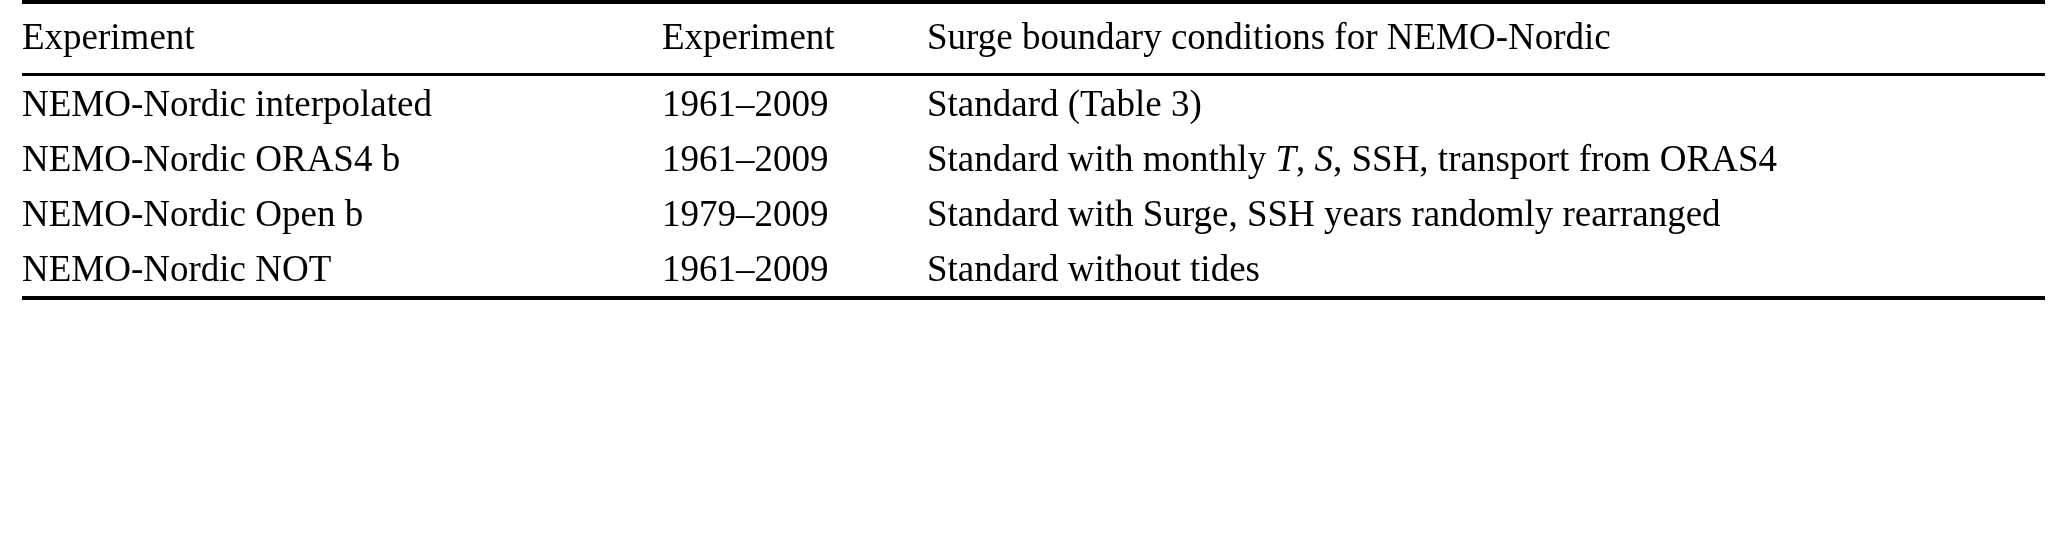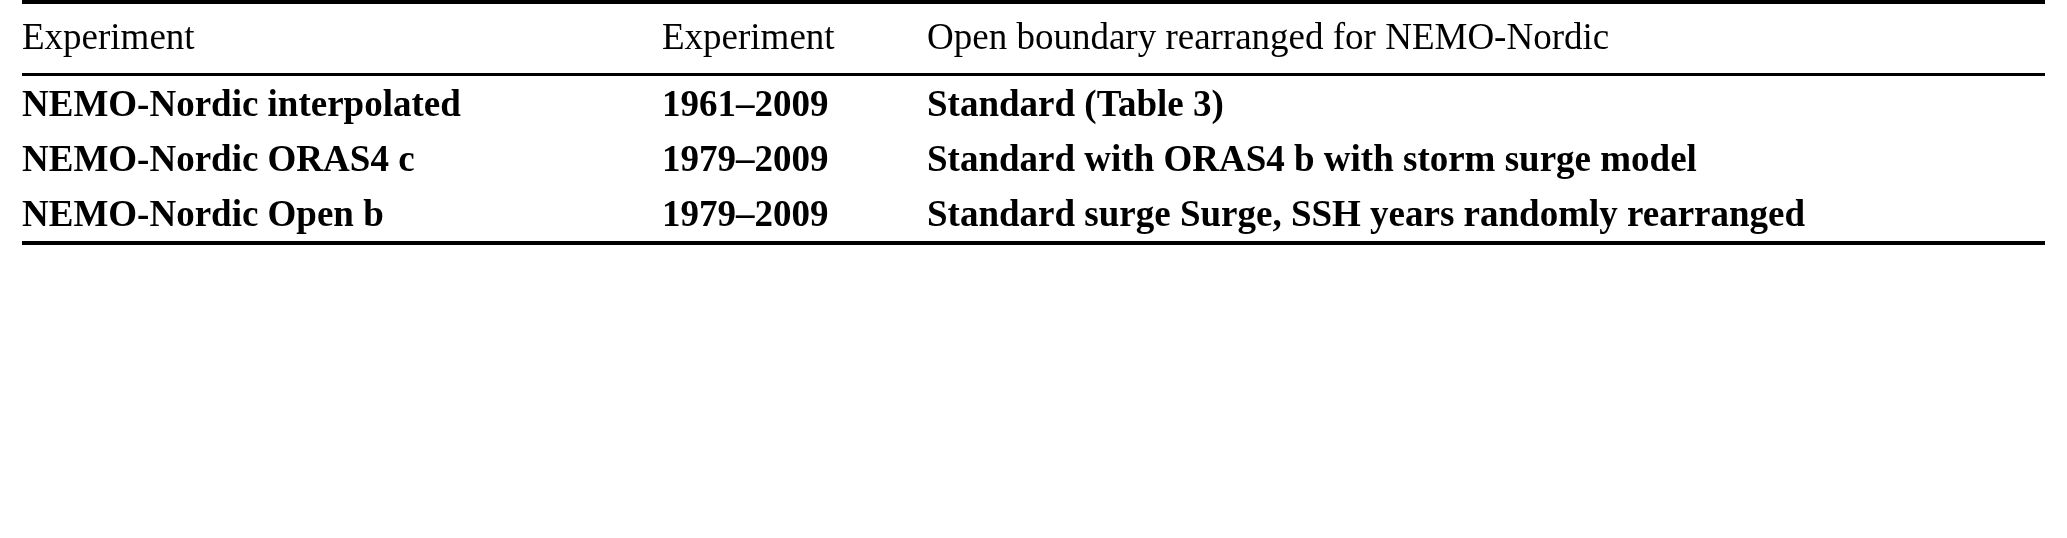--- a/index.html
+++ b/index.html
@@ -34,21 +34,20 @@
     text-align: left;
     padding: 14px 0 18px 0;
     vertical-align: bottom;
     white-space: nowrap;
   }
   .rule-top {
     border-top: 4px solid #000000;
   }
   .rule-mid {
     border-top: 3px solid #000000;
-    font-weight: bold;
   }
   .rule-bottom {
     border-bottom: 4px solid #000000;
   }
   table.paper-table tbody tr td {
     padding: 9px 0 9px 0;
     vertical-align: baseline;
     white-space: nowrap;
   }
   tbody tr:first-child td {
@@ -72,34 +71,39 @@
 </style>
 </head>
 <body>
 
 <div class="table-wrap">
   <table class="paper-table">
     <thead>
       <tr class="header-row rule-top">
         <th class="col-experiment">Experiment</th>
         <th class="col-historical">Experiment</th>
-        <th class="col-obc">Open boundary rearranged for NEMO-Nordic</th>
+        <th class="col-obc">Surge boundary conditions for NEMO-Nordic</th>
       </tr>
     </thead>
     <tbody class="rule-mid rule-bottom">
       <tr>
         <td class="col-experiment">NEMO-Nordic interpolated</td>
         <td class="col-historical">1961–2009</td>
         <td class="col-obc">Standard (Table 3)</td>
       </tr>
       <tr>
-        <td class="col-experiment">NEMO-Nordic ORAS4 c</td>
-        <td class="col-historical">1979–2009</td>
-        <td class="col-obc">Standard with ORAS4 b with storm surge model</td>
+        <td class="col-experiment">NEMO-Nordic ORAS4 b</td>
+        <td class="col-historical">1961–2009</td>
+        <td class="col-obc">Standard with monthly <span class="it">T</span>, <span class="it">S</span>, SSH, transport from ORAS4</td>
       </tr>
       <tr>
         <td class="col-experiment">NEMO-Nordic Open b</td>
         <td class="col-historical">1979–2009</td>
-        <td class="col-obc">Standard surge Surge, SSH years randomly rearranged</td>
+        <td class="col-obc">Standard with Surge, SSH years randomly rearranged</td>
+      </tr>
+      <tr>
+        <td class="col-experiment">NEMO-Nordic NOT</td>
+        <td class="col-historical">1961–2009</td>
+        <td class="col-obc">Standard without tides</td>
       </tr>
     </tbody>
   </table>
 </div>
 
 </body></html>

